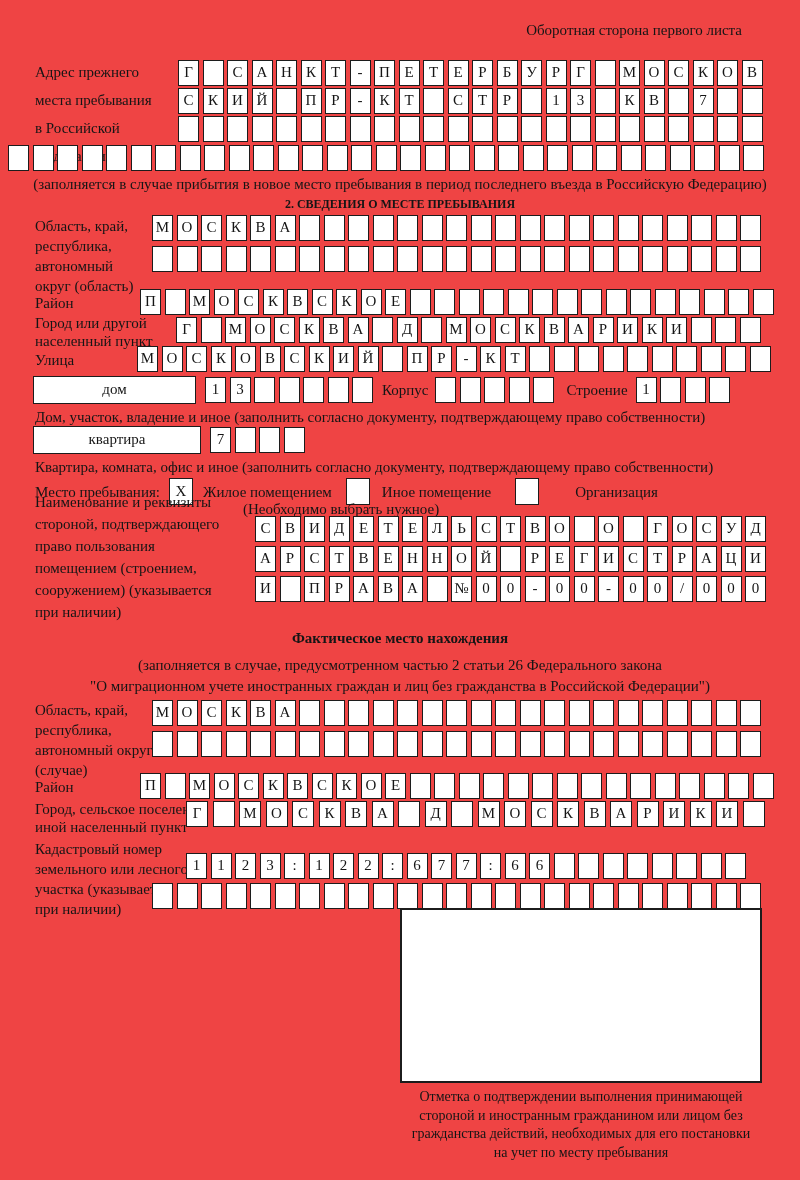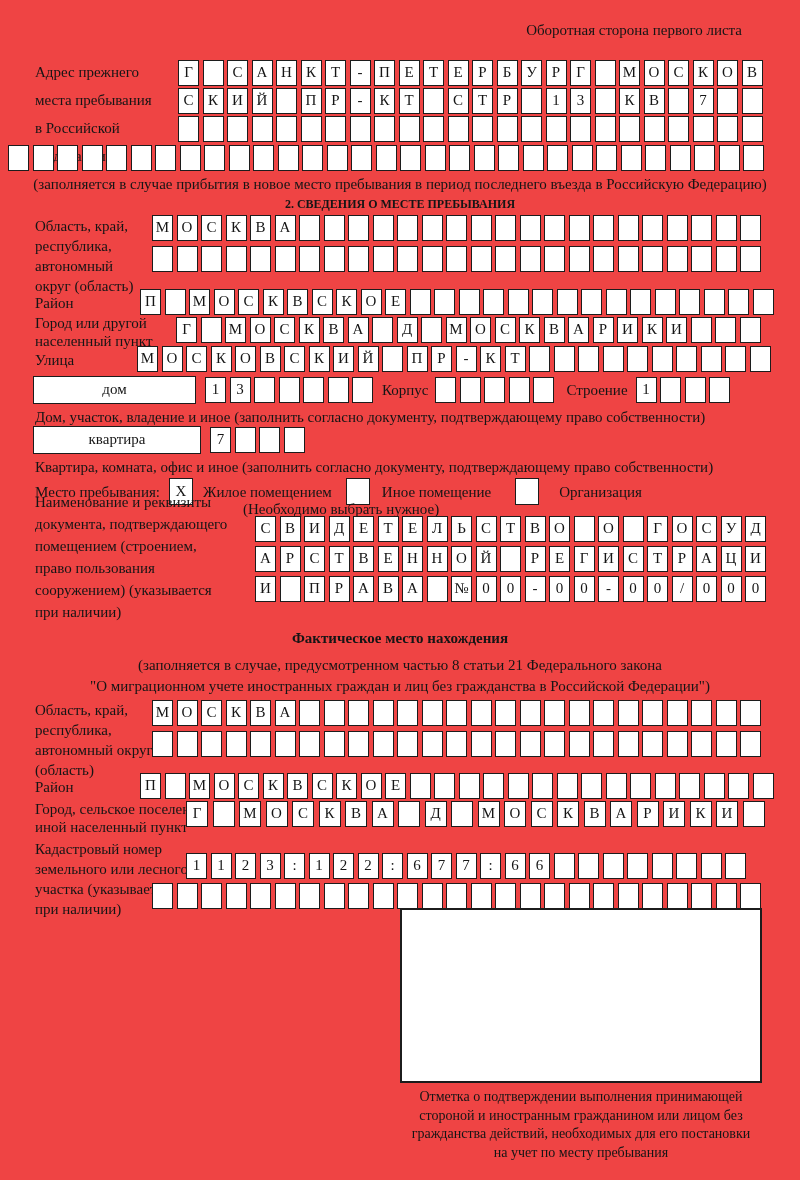--- a/index.html
+++ b/index.html
@@ -353,29 +353,29 @@
   </div>
   <div class="abs note" style="left:35px;top:458px;">Квартира, комната, офис и иное (заполнить согласно документу, подтверждающему право собственности)</div>
 
   <div class="abs inline-flex" style="left:35px;top:478px;">
     <div class="lbl">Место пребывания:</div>
     <div class="chk" style="margin-left:9px;">X</div>
     <div class="lbl" style="margin-left:10px;">Жилое помещением</div>
     <div class="chk" style="margin-left:14px;"></div>
     <div class="lbl" style="margin-left:12px;">Иное помещение</div>
     <div class="chk" style="margin-left:24px;"></div>
-    <div class="lbl" style="margin-left:20px;">Организация</div>
+    <div class="lbl" style="margin-left:36px;">Организация</div>
   </div>
   <div class="abs note" style="left:243px;top:500px;">(Необходимо выбрать нужное)</div>
 
   <div class="abs lbl" style="left:35px;top:491px;width:215px;line-height:22px;">
       <div>Наименование и реквизиты</div>
-      <div>документа, подтверждающего</div>
+      <div>стороной, подтверждающего</div>
+      <div>право пользования</div>
       <div>помещением (строением,</div>
-      <div>право пользования</div>
       <div>сооружением) (указывается</div>
       <div>при наличии)</div>
     </div>
   <div class="abs cellrow" style="left:255px;top:516px;">
       <span class="cell">С</span>
       <span class="cell">В</span>
       <span class="cell">И</span>
       <span class="cell">Д</span>
       <span class="cell">Е</span>
       <span class="cell">Т</span>
@@ -437,29 +437,29 @@
       <span class="cell">0</span>
       <span class="cell">0</span>
       <span class="cell">/</span>
       <span class="cell">0</span>
       <span class="cell">0</span>
       <span class="cell">0</span>
     </div>
 
   <div class="abs title center" style="top:630px;font-size:15px;">Фактическое место нахождения</div>
   <div class="abs note center" style="top:655px;line-height:21px;">
-      <div>(заполняется в случае, предусмотренном частью 8 статьи 21 Федерального закона</div>
+      <div>(заполняется в случае, предусмотренном частью 2 статьи 26 Федерального закона</div>
       <div>"О миграционном учете иностранных граждан и лиц без гражданства в Российской Федерации")</div>
     </div>
 
   <div class="abs lbl" style="left:35px;top:700px;width:135px;">
       <div>Область, край,</div>
       <div>республика,</div>
       <div>автономный округ</div>
-      <div>(область)</div>
+      <div>(случае)</div>
     </div>
   <div class="abs cellrow" style="left:152px;top:700px;">
       <span class="cell">М</span>
       <span class="cell">О</span>
       <span class="cell">С</span>
       <span class="cell">К</span>
       <span class="cell">В</span>
       <span class="cell">А</span>
       <span class="cell"></span>
       <span class="cell"></span>

